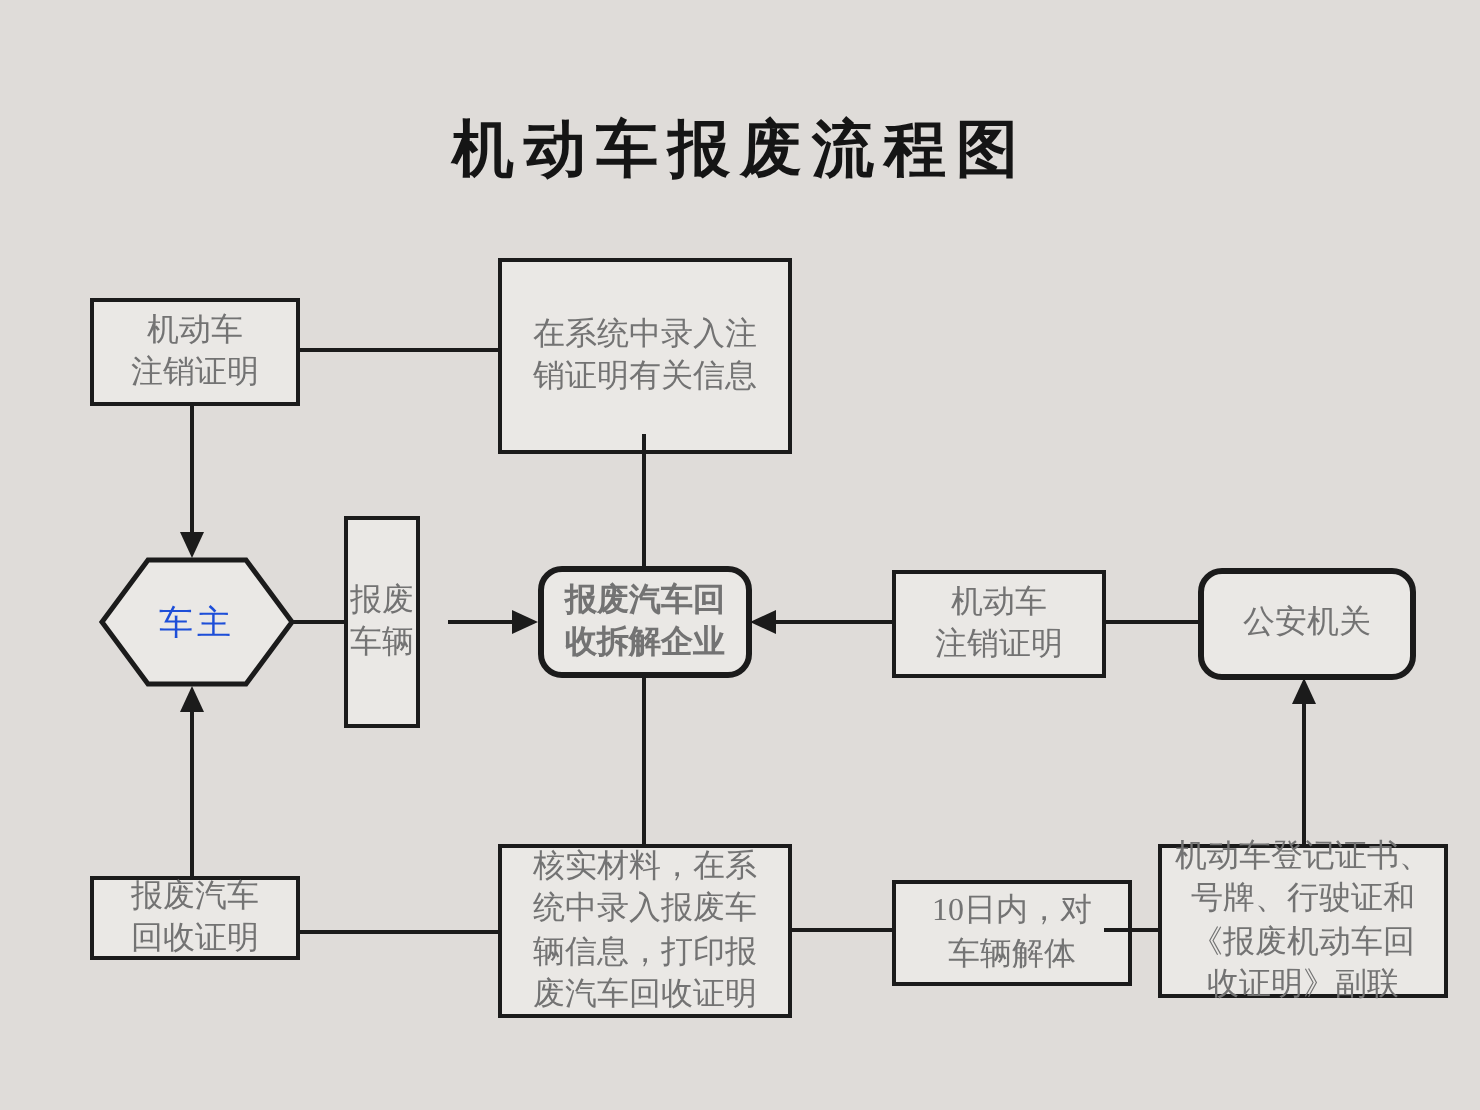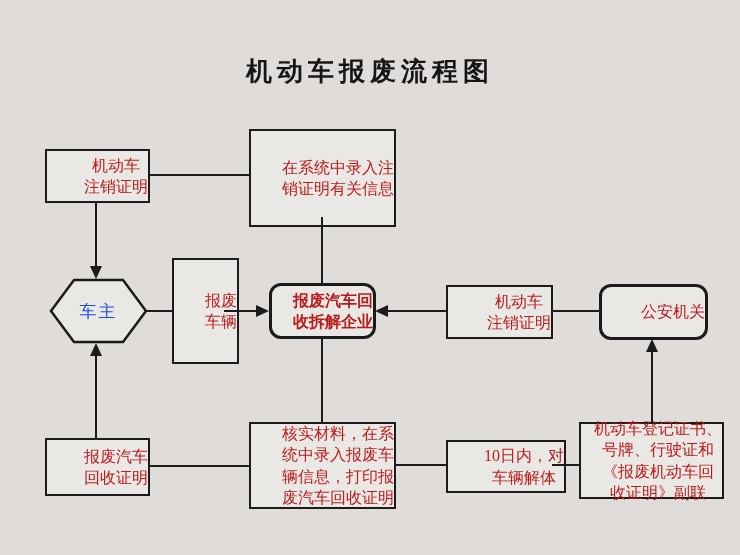--- a/index.html
+++ b/index.html
@@ -15,37 +15,37 @@
   .canvas{
     position:relative;
     width:740px;height:555px;
     background:var(--bg);
     overflow:hidden;
   }
   .title{
     position:absolute;
     left:0;right:0;top:54px;
     text-align:center;
-    font-size:26px;
+    font-size:31px;
     font-weight:bold;
     letter-spacing:5px;
     color:#151515;
   }
   .node{
     position:absolute;
     box-sizing:border-box;
     background:var(--fill);
     border:2px solid var(--line);
     display:flex;
     align-items:center;
-    justify-content:flex-end;
+    justify-content:center;
     text-align:center;
     font-size:16px;
     line-height:1.34;
-    color:#b91c1c;
+    color:#737373;
     white-space:pre-line;
   }
   .node.thick{
     border-width:3px;
     border-radius:12px;
   }
   .hex-wrap{
     position:absolute;
     display:flex;
     align-items:center;
@@ -83,40 +83,40 @@
 销证明有关信息</span>
   </div>
 
   <div class="hex-wrap" style="left:49px;top:278px;width:99px;height:66px;">
     <svg width="99" height="66" viewBox="0 0 99 66">
       <polygon points="25,2 74,2 97,33 74,64 25,64 2,33" fill="#eae8e5" stroke="#1b1b1b" stroke-width="2.5"></polygon>
     </svg>
     <span class="hex-label">车主</span>
   </div>
 
-  <div class="node" style="left:172px;top:258px;width:67px;height:106px;">
+  <div class="node" style="left:172px;top:258px;width:38px;height:106px;">
     <span>报废
 车辆</span>
   </div>
 
   <div class="node thick" style="left:269px;top:283px;width:107px;height:56px;font-weight:bold;">
     <span>报废汽车回
 收拆解企业</span>
   </div>
 
   <div class="node" style="left:446px;top:285px;width:107px;height:54px;">
     <span>机动车
 注销证明</span>
   </div>
 
   <div class="node thick" style="left:599px;top:284px;width:109px;height:56px;">
     <span>公安机关</span>
   </div>
 
-  <div class="node" style="left:45px;top:438px;width:105px;height:58px;">
+  <div class="node" style="left:45px;top:438px;width:105px;height:42px;">
     <span>报废汽车
 回收证明</span>
   </div>
 
   <div class="node" style="left:249px;top:422px;width:147px;height:87px;">
     <span>核实材料，在系
 统中录入报废车
 辆信息，打印报
 废汽车回收证明</span>
   </div>

